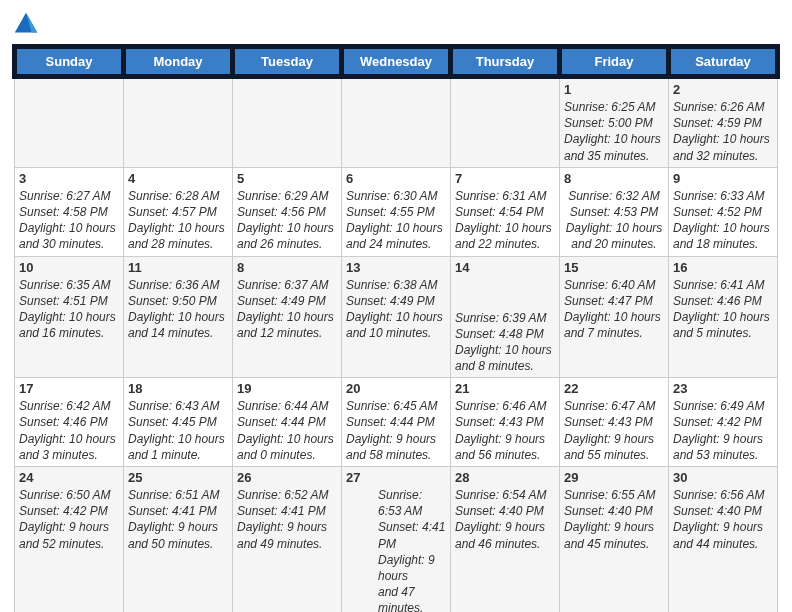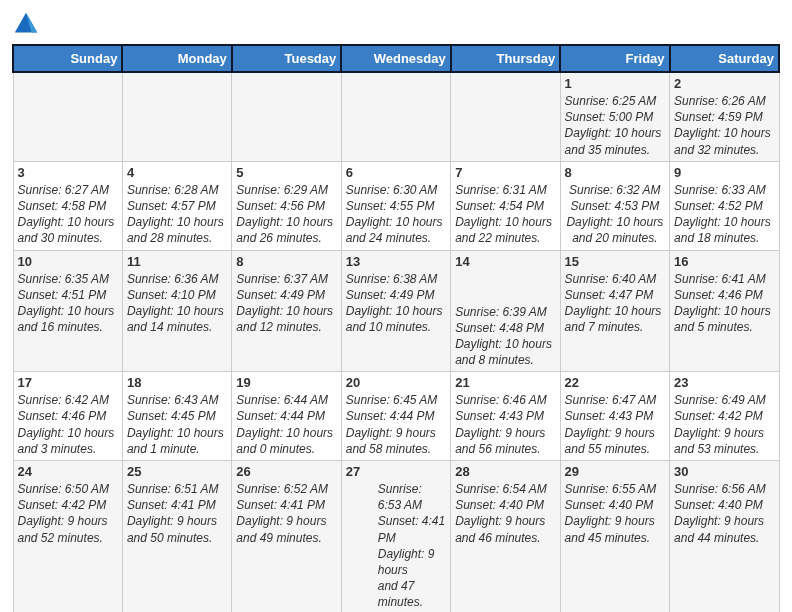--- a/index.html
+++ b/index.html
@@ -58,22 +58,22 @@
       border-collapse: collapse;
       width: 100%;
       table-layout: fixed;
     }
     .calendar thead tr th {
       background: #3a7ec7;
       color: #fff;
       font-size: 13px;
       font-weight: bold;
       padding: 5px 4px;
-      text-align: right;
-      border: 2px solid #0f172a;
+      text-align: center;
+      border: 5px solid #0f172a;
     }
     .calendar tbody tr td {
       border: 1px solid #ccc;
       vertical-align: top;
       padding: 3px 4px;
       font-size: 10px;
       color: #333;
       background: #fff;
       height: 88px;
     }
@@ -210,21 +210,21 @@
           <td>
             <span class="day-number">10</span>
             <div class="day-info" style="white-space: pre-line;">Sunrise: 6:35 AM
 Sunset: 4:51 PM
 Daylight: 10 hours
 and 16 minutes.</div>
           </td>
           <td>
             <span class="day-number">11</span>
             <div class="day-info" style="white-space: pre-line;">Sunrise: 6:36 AM
-Sunset: 4:10 PM
+Sunset: 9:50 PM
 Daylight: 10 hours
 and 14 minutes.</div>
           </td>
           <td>
             <span class="day-number">8</span>
             <div class="day-info" style="white-space: pre-line;">Sunrise: 6:37 AM
 Sunset: 4:49 PM
 Daylight: 10 hours
 and 12 minutes.</div>
           </td>

